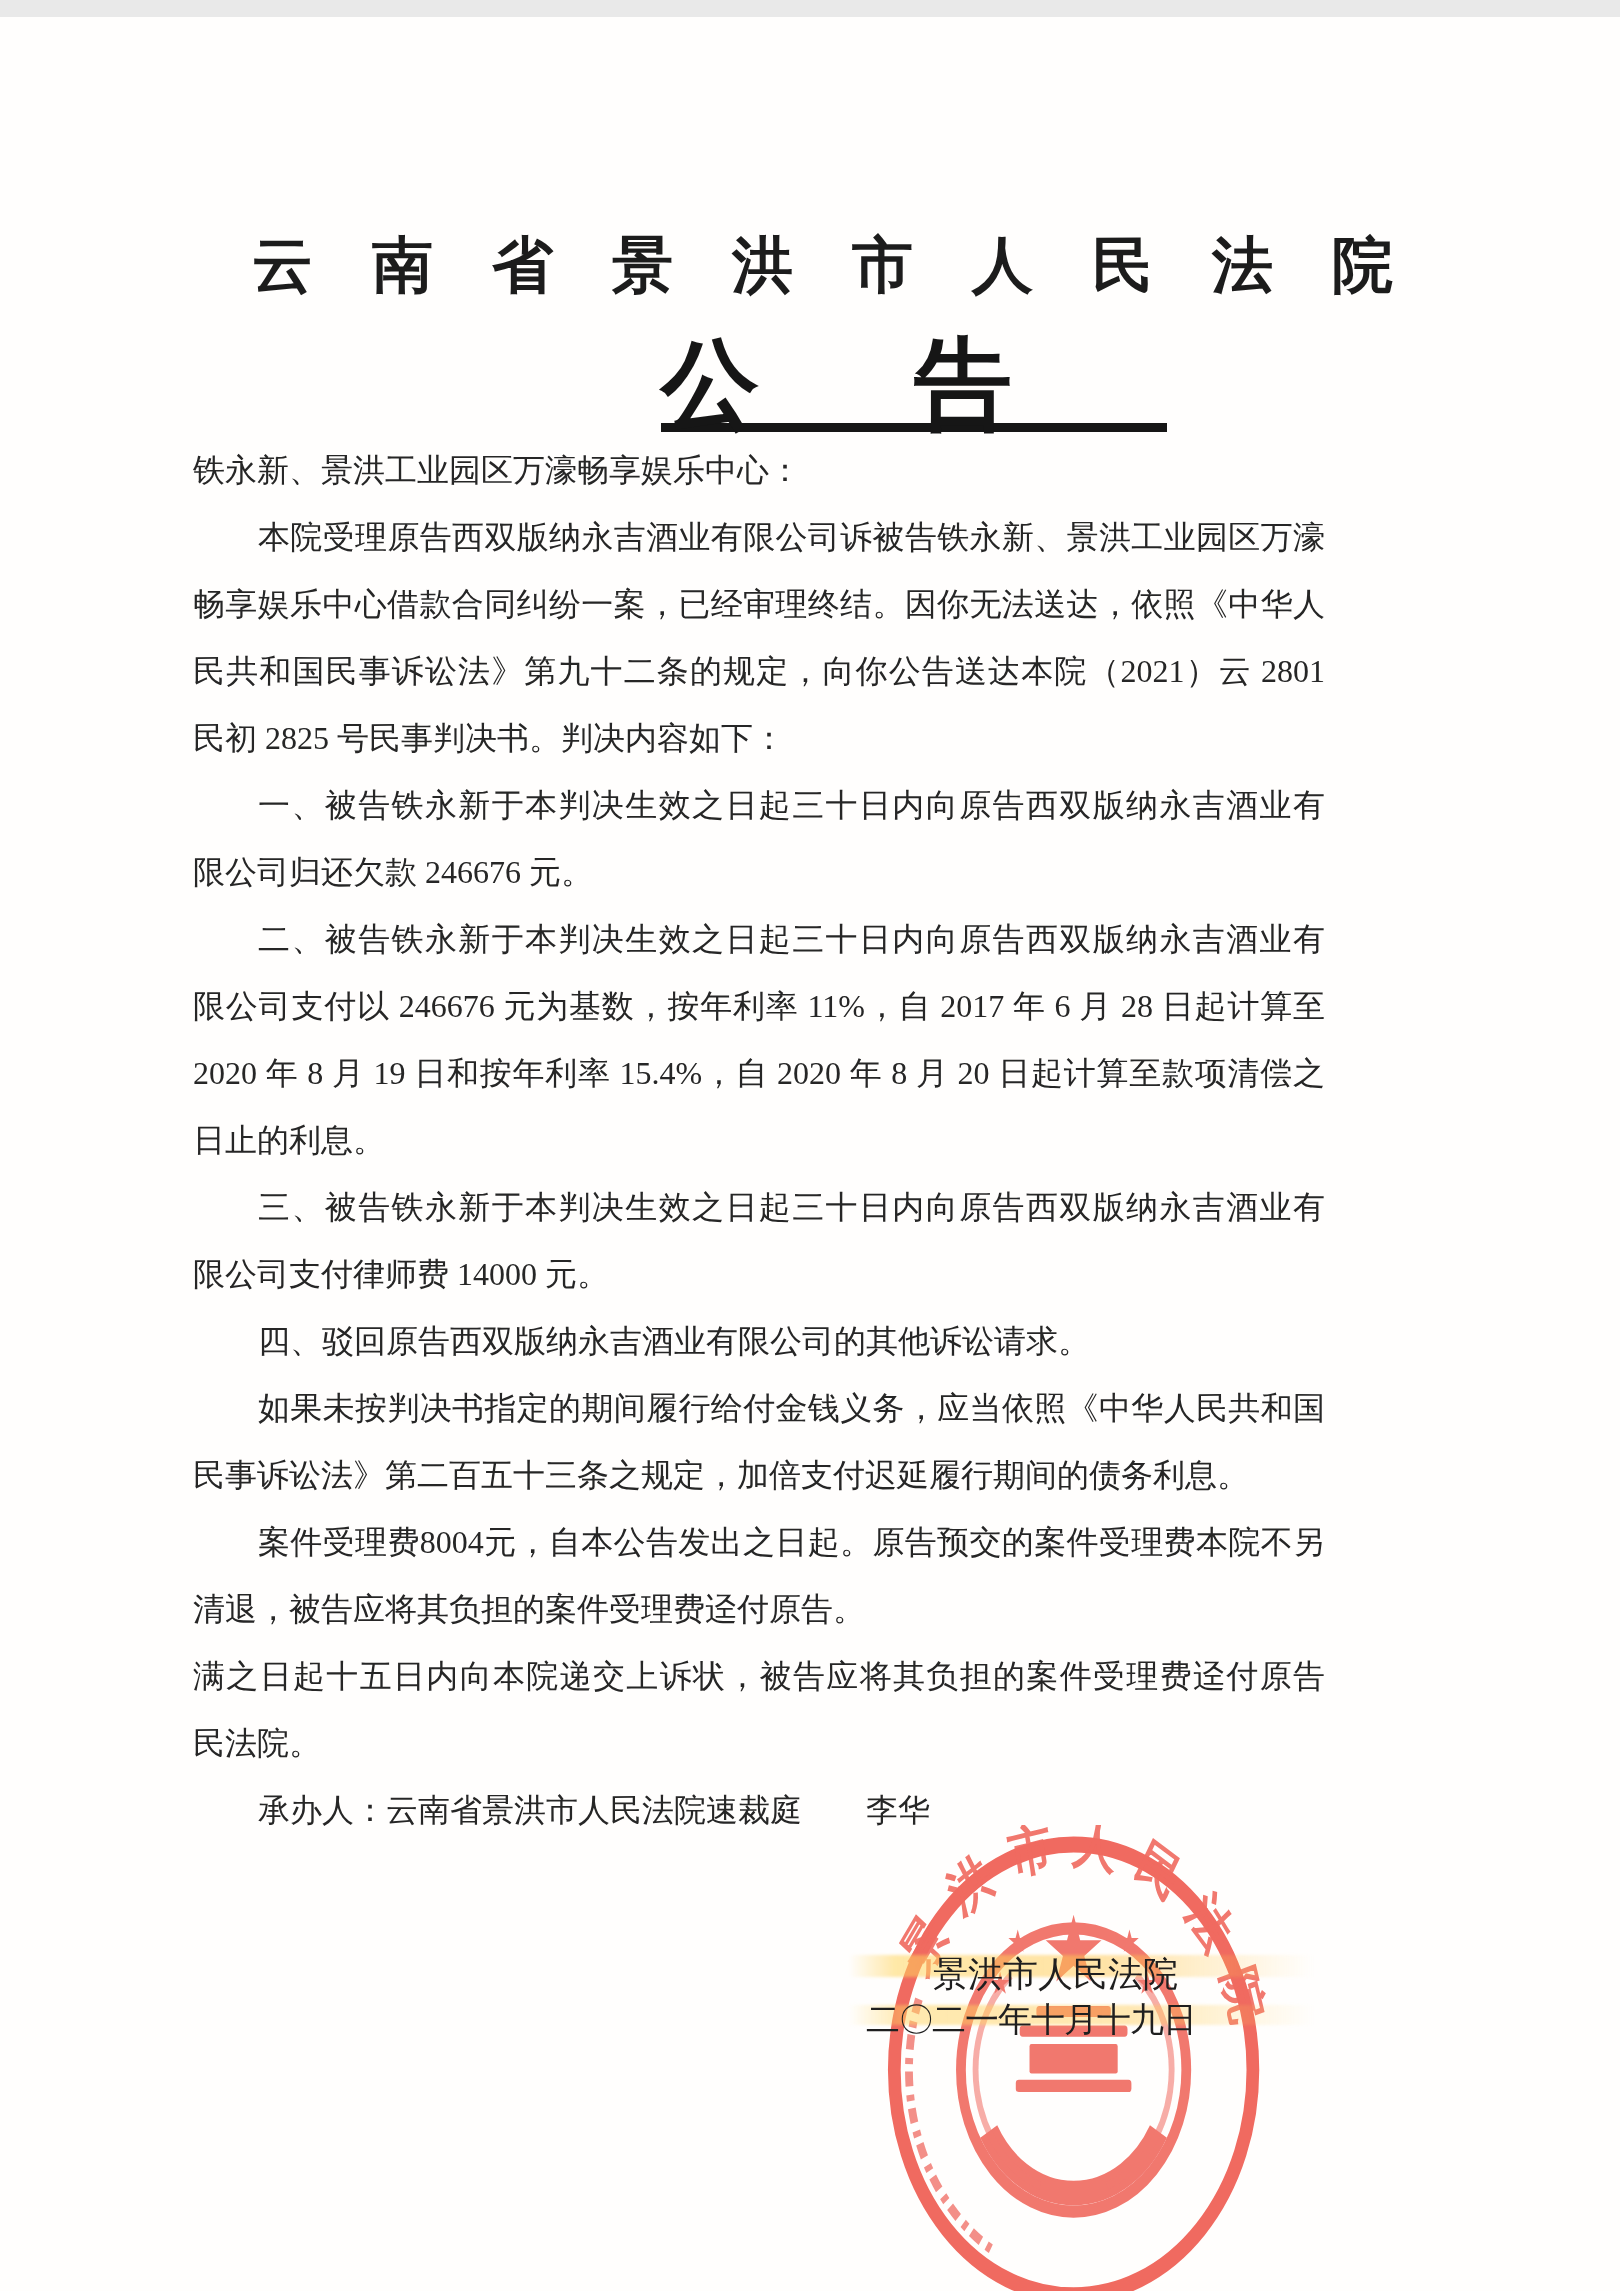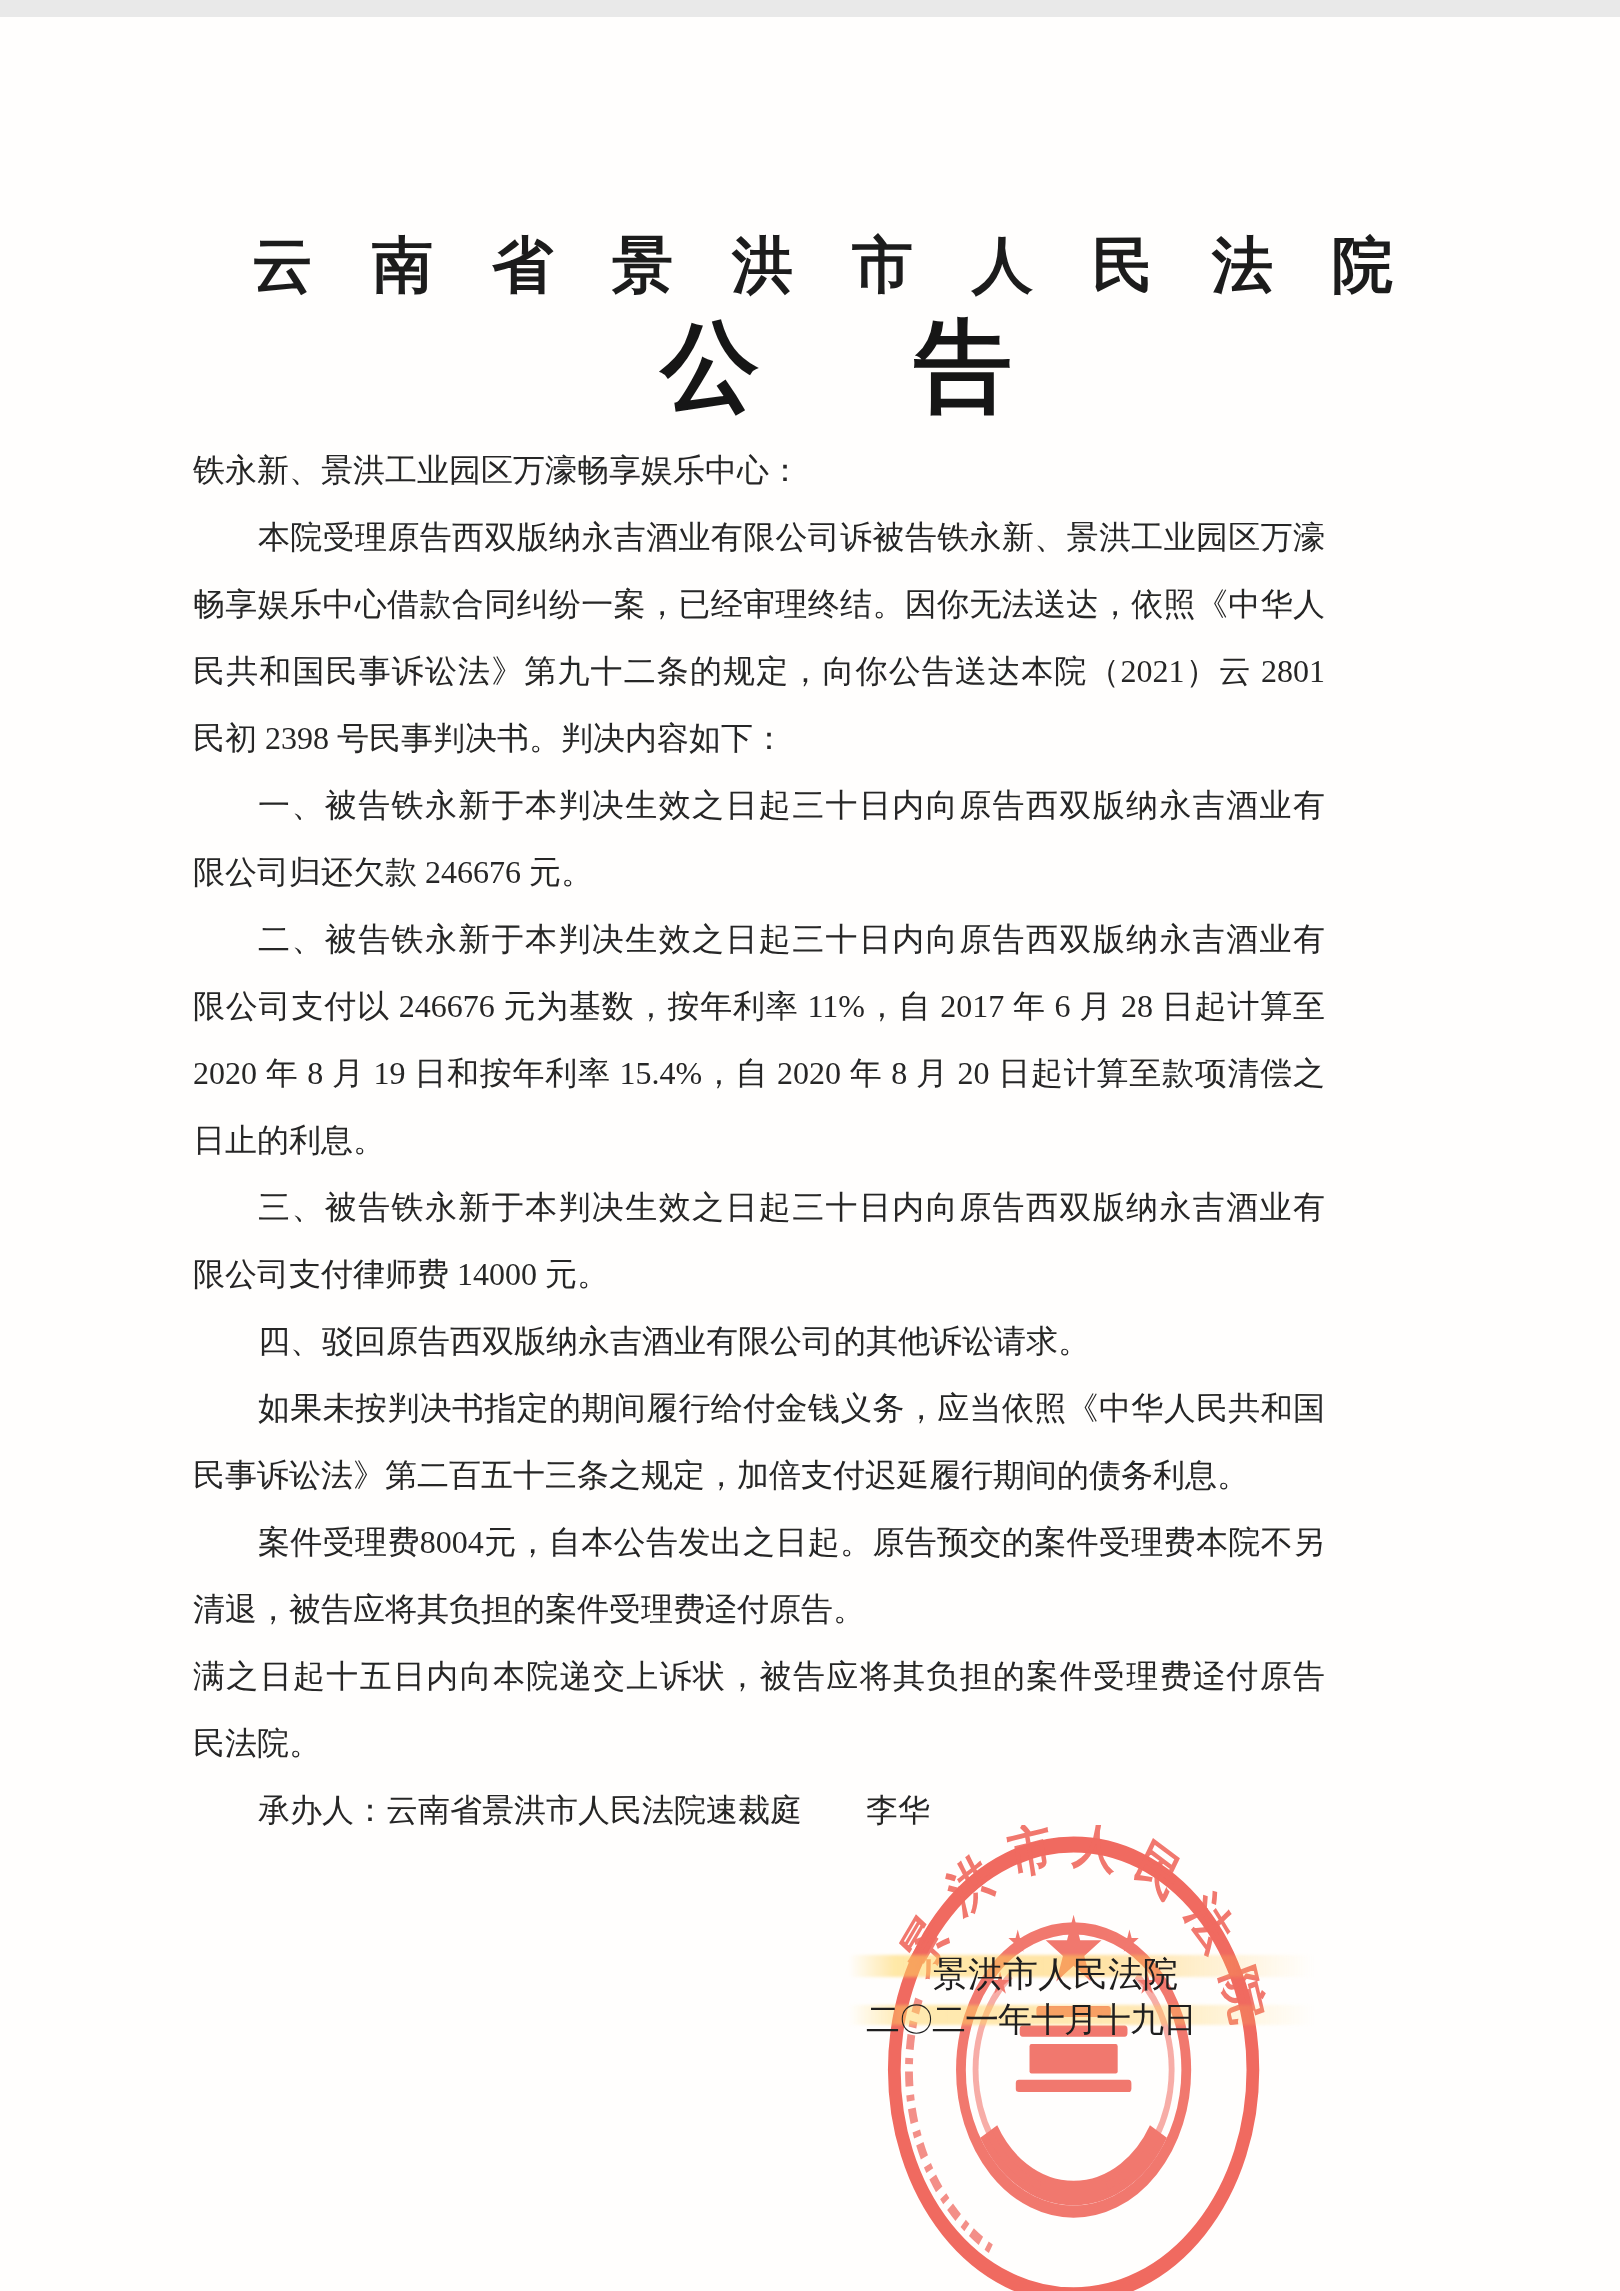--- a/index.html
+++ b/index.html
@@ -17,27 +17,28 @@
   .court-title {
     position:absolute; left:193px; top:204px; width:1132px;
     font-family:"Liberation Sans", sans-serif;
     font-weight:700;
     font-size:61px; line-height:88px;
     letter-spacing:59px; padding-left:59px;
     text-align:center; white-space:nowrap;
     color:#1c1c1c;
   }
   .doc-title {
-    position:absolute; left:193px; top:288px; width:1132px;
+    position:absolute; left:193px; top:306px; width:1132px;
     font-family:"Liberation Sans", sans-serif;
     font-weight:700;
     font-size:98px; line-height:123px;
     letter-spacing:155px; padding-left:155px;
     text-align:center; white-space:nowrap;
     color:#161616;
+    text-decoration:underline;
   }
   
   .body-lines {
     position:absolute; left:193px; top:420px; width:1132px;
   }
   .bline {
     height:67px; line-height:67px;
     font-size:32px;
     color:#262626;
     white-space:nowrap;
@@ -80,21 +81,21 @@
 <div class="page">
 
   <div class="court-title">云南省景洪市人民法院</div>
   <div class="doc-title">公告</div>
 
   <div class="body-lines">
       <div class="bline">铁永新、景洪工业园区万濠畅享娱乐中心：</div>
       <div class="bline just ind">本院受理原告西双版纳永吉酒业有限公司诉被告铁永新、景洪工业园区万濠</div>
       <div class="bline just">畅享娱乐中心借款合同纠纷一案，已经审理终结。因你无法送达，依照《中华人</div>
       <div class="bline just">民共和国民事诉讼法》第九十二条的规定，向你公告送达本院（2021）云 2801</div>
-      <div class="bline">民初 2398 号民事判决书。判决内容如下：</div>
+      <div class="bline">民初 2825 号民事判决书。判决内容如下：</div>
       <div class="bline just ind">一、被告铁永新于本判决生效之日起三十日内向原告西双版纳永吉酒业有</div>
       <div class="bline">限公司归还欠款 246676 元。</div>
       <div class="bline just ind">二、被告铁永新于本判决生效之日起三十日内向原告西双版纳永吉酒业有</div>
       <div class="bline just">限公司支付以 246676 元为基数，按年利率 11%，自 2017 年 6 月 28 日起计算至</div>
       <div class="bline just">2020 年 8 月 19 日和按年利率 15.4%，自 2020 年 8 月 20 日起计算至款项清偿之</div>
       <div class="bline">日止的利息。</div>
       <div class="bline just ind">三、被告铁永新于本判决生效之日起三十日内向原告西双版纳永吉酒业有</div>
       <div class="bline">限公司支付律师费 14000 元。</div>
       <div class="bline ind">四、驳回原告西双版纳永吉酒业有限公司的其他诉讼请求。</div>
       <div class="bline just ind">如果未按判决书指定的期间履行给付金钱义务，应当依照《中华人民共和国</div>

